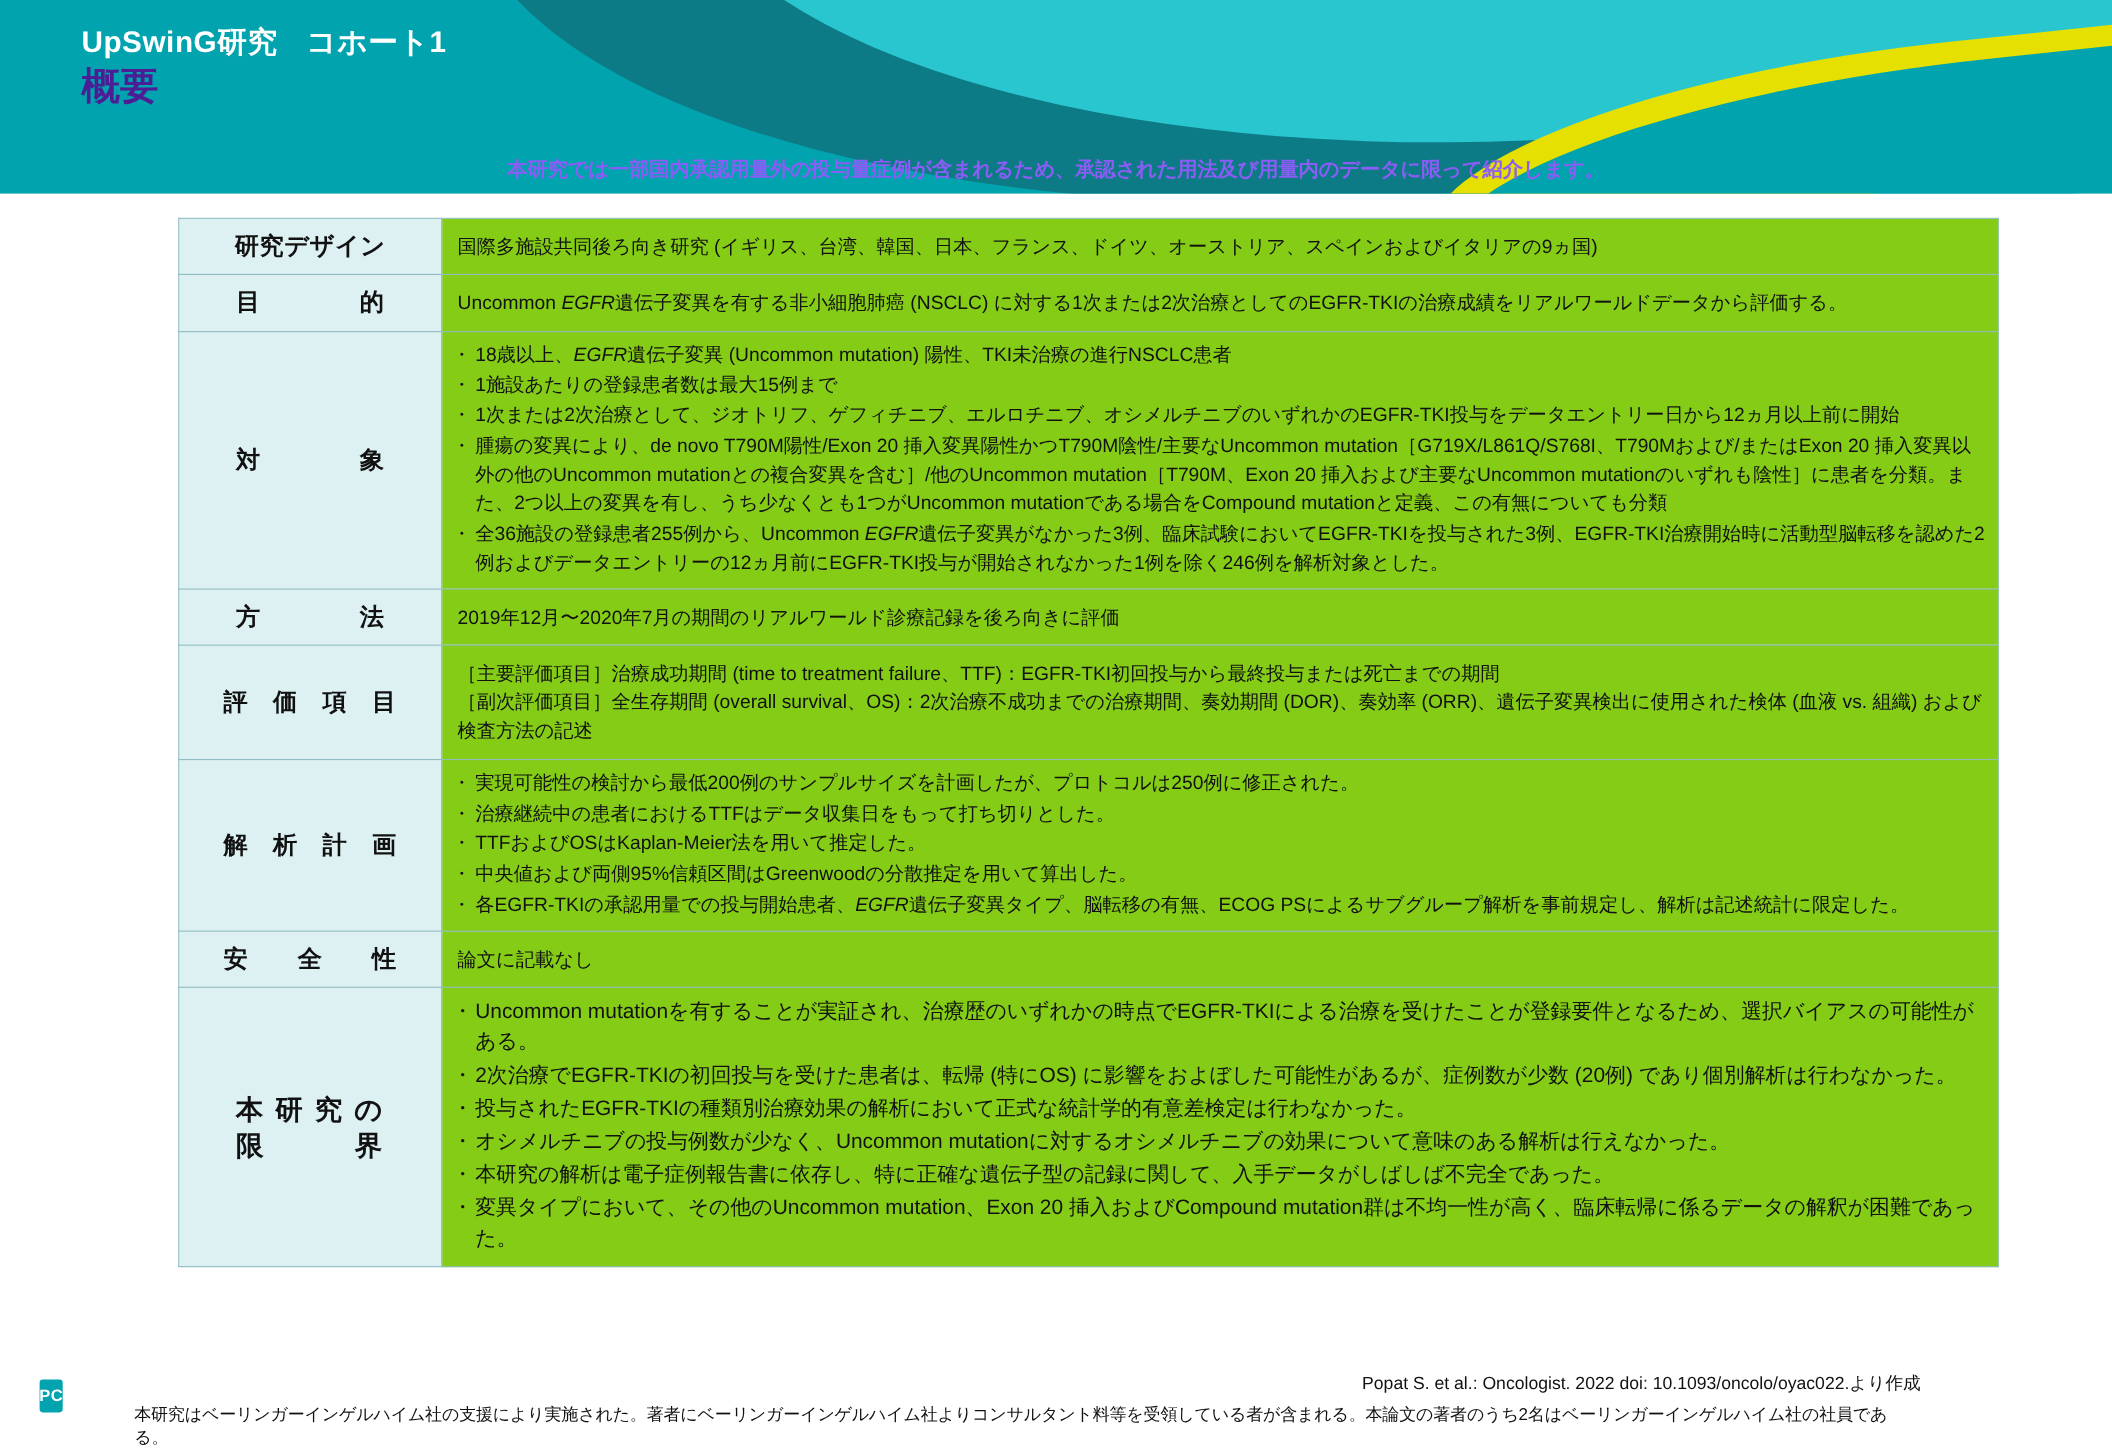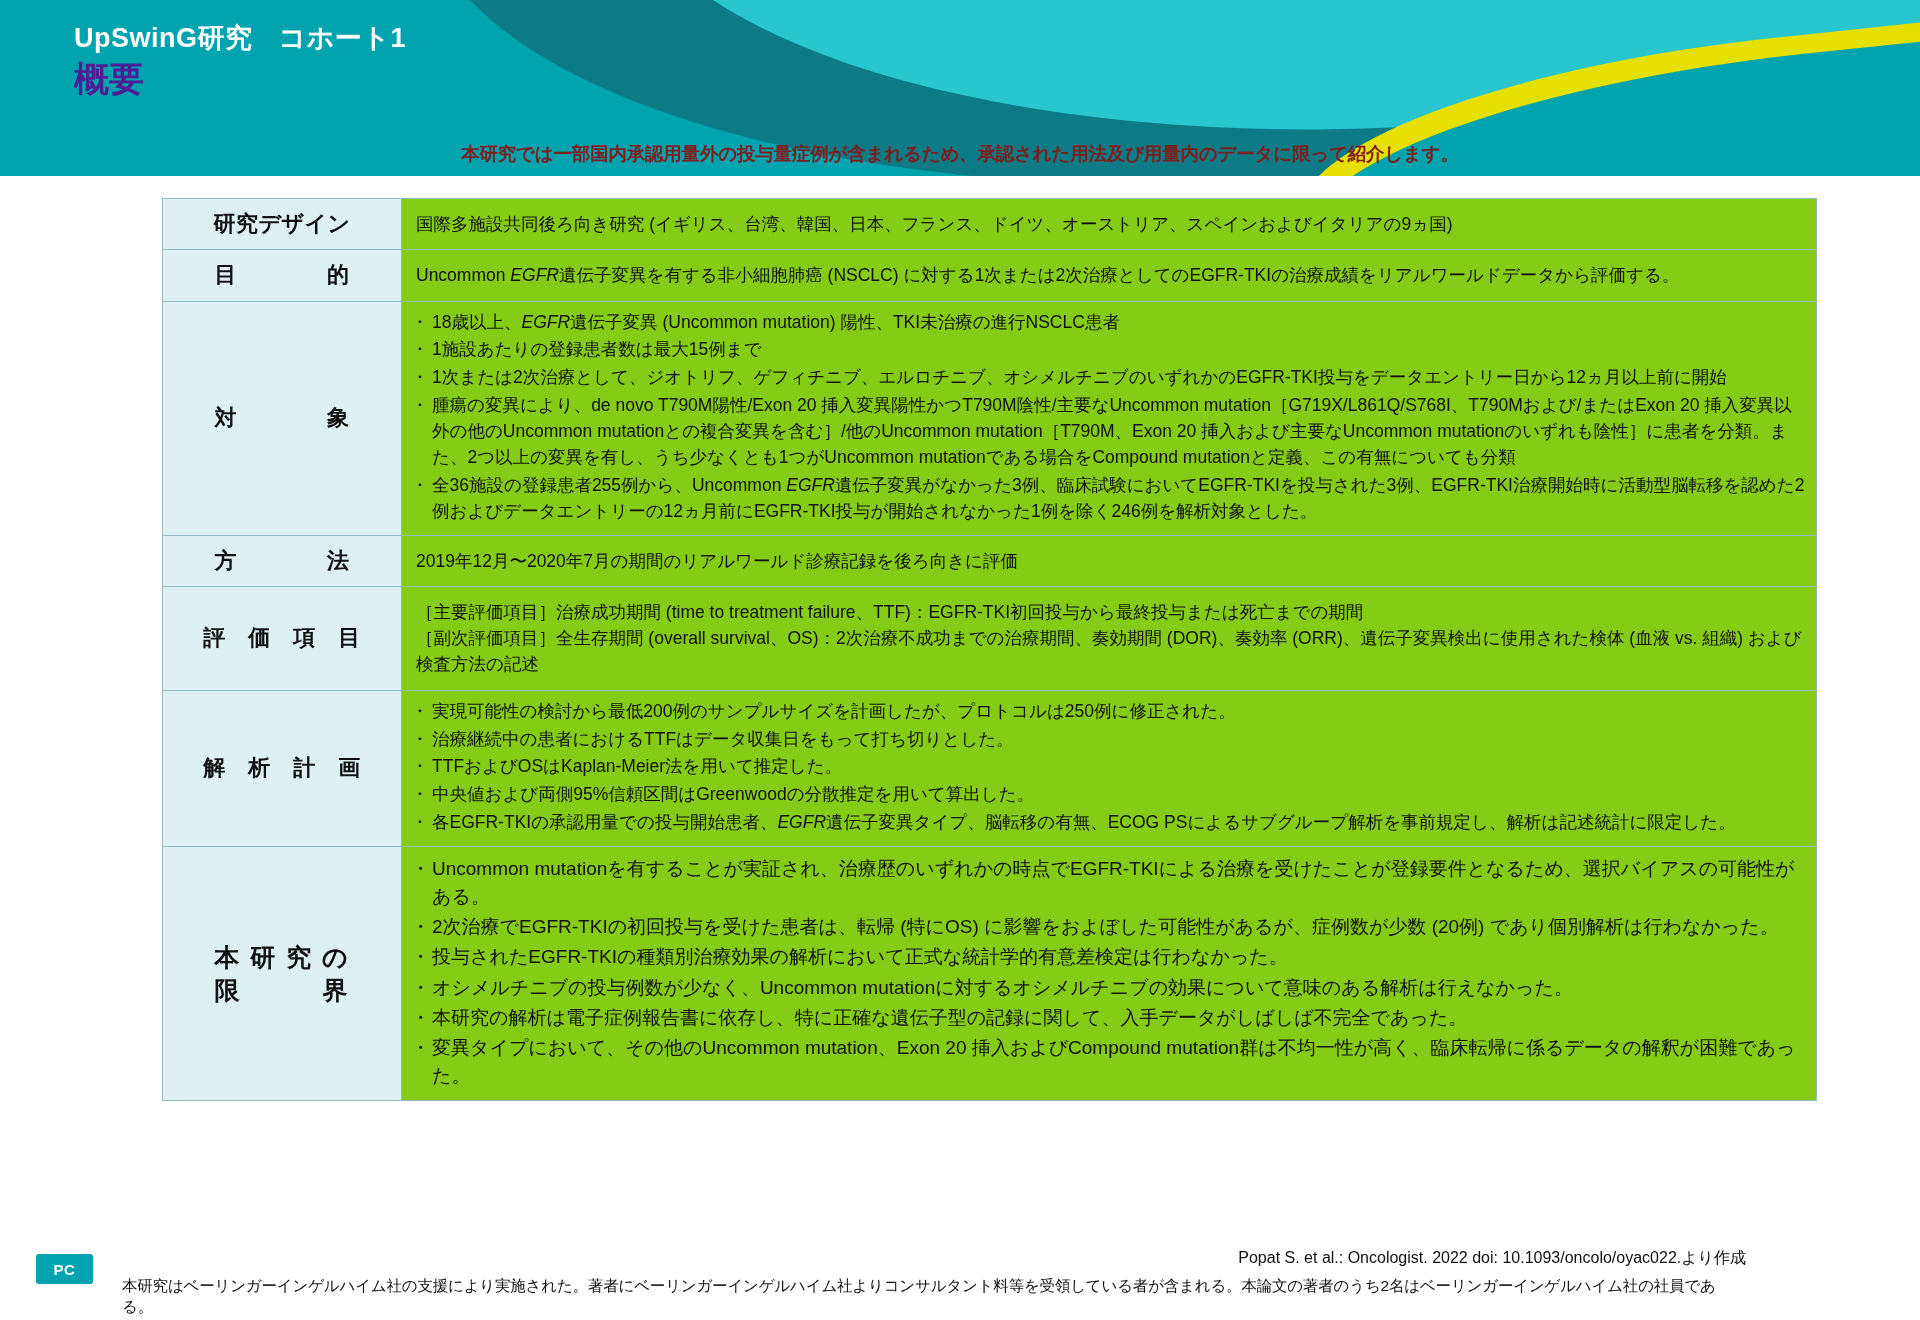--- a/index.html
+++ b/index.html
@@ -94,21 +94,21 @@
     top: 131px;
     left: 0;
     width: 1920px;
     height: 44px;
     z-index: 6;
     display: flex;
     align-items: center;
     justify-content: center;
   }
   .subtitle-bar span {
-    color: #7f1d1d;
+    color: #8b5cf6;
     font-size: 18.5px;
     font-weight: bold;
     letter-spacing: -0.2px;
   }
 
   
   .table-wrap {
     position: absolute;
     top: 198px;
     left: 134px;
@@ -191,21 +191,21 @@
     top: 30px;
     font-size: 15.5px;
     color: #111;
     text-align: left;
     letter-spacing: -0.2px;
   }
   .logo {
     position: absolute;
     left: 36px;
     bottom: 36px;
-    width: 57px;
+    width: 21px;
     height: 30px;
     background: #00a3ae;
     border-radius: 3px;
     color: #fff;
     font-size: 15px;
     font-weight: bold;
     display: flex;
     align-items: center;
     justify-content: center;
     letter-spacing: 0.5px;
@@ -275,20 +275,24 @@
           <ul class="bullets">
             <li>実現可能性の検討から最低200例のサンプルサイズを計画したが、プロトコルは250例に修正された。</li>
             <li>治療継続中の患者におけるTTFはデータ収集日をもって打ち切りとした。</li>
             <li>TTFおよびOSはKaplan-Meier法を用いて推定した。</li>
             <li>中央値および両側95%信頼区間はGreenwoodの分散推定を用いて算出した。</li>
             <li>各EGFR-TKIの承認用量での投与開始患者、<em class="ital">EGFR</em>遺伝子変異タイプ、脳転移の有無、ECOG PSによるサブグループ解析を事前規定し、解析は記述統計に限定した。</li>
           </ul>
         </td>
       </tr>
 
+      <tr>
+        <td class="label">安　　全　　性</td>
+        <td class="body plain">論文に記載なし</td>
+      </tr>
 
       <tr>
         <td class="label sp2" style="white-space: pre-line; font-size:25px; letter-spacing:2px;">本 研 究 の
 限　　　界</td>
         <td class="body">
           <ul class="bullets limit-list">
             <li>Uncommon mutationを有することが実証され、治療歴のいずれかの時点でEGFR-TKIによる治療を受けたことが登録要件となるため、選択バイアスの可能性がある。</li>
             <li>2次治療でEGFR-TKIの初回投与を受けた患者は、転帰 (特にOS) に影響をおよぼした可能性があるが、症例数が少数 (20例) であり個別解析は行わなかった。</li>
             <li>投与されたEGFR-TKIの種類別治療効果の解析において正式な統計学的有意差検定は行わなかった。</li>
             <li>オシメルチニブの投与例数が少なく、Uncommon mutationに対するオシメルチニブの効果について意味のある解析は行えなかった。</li>

